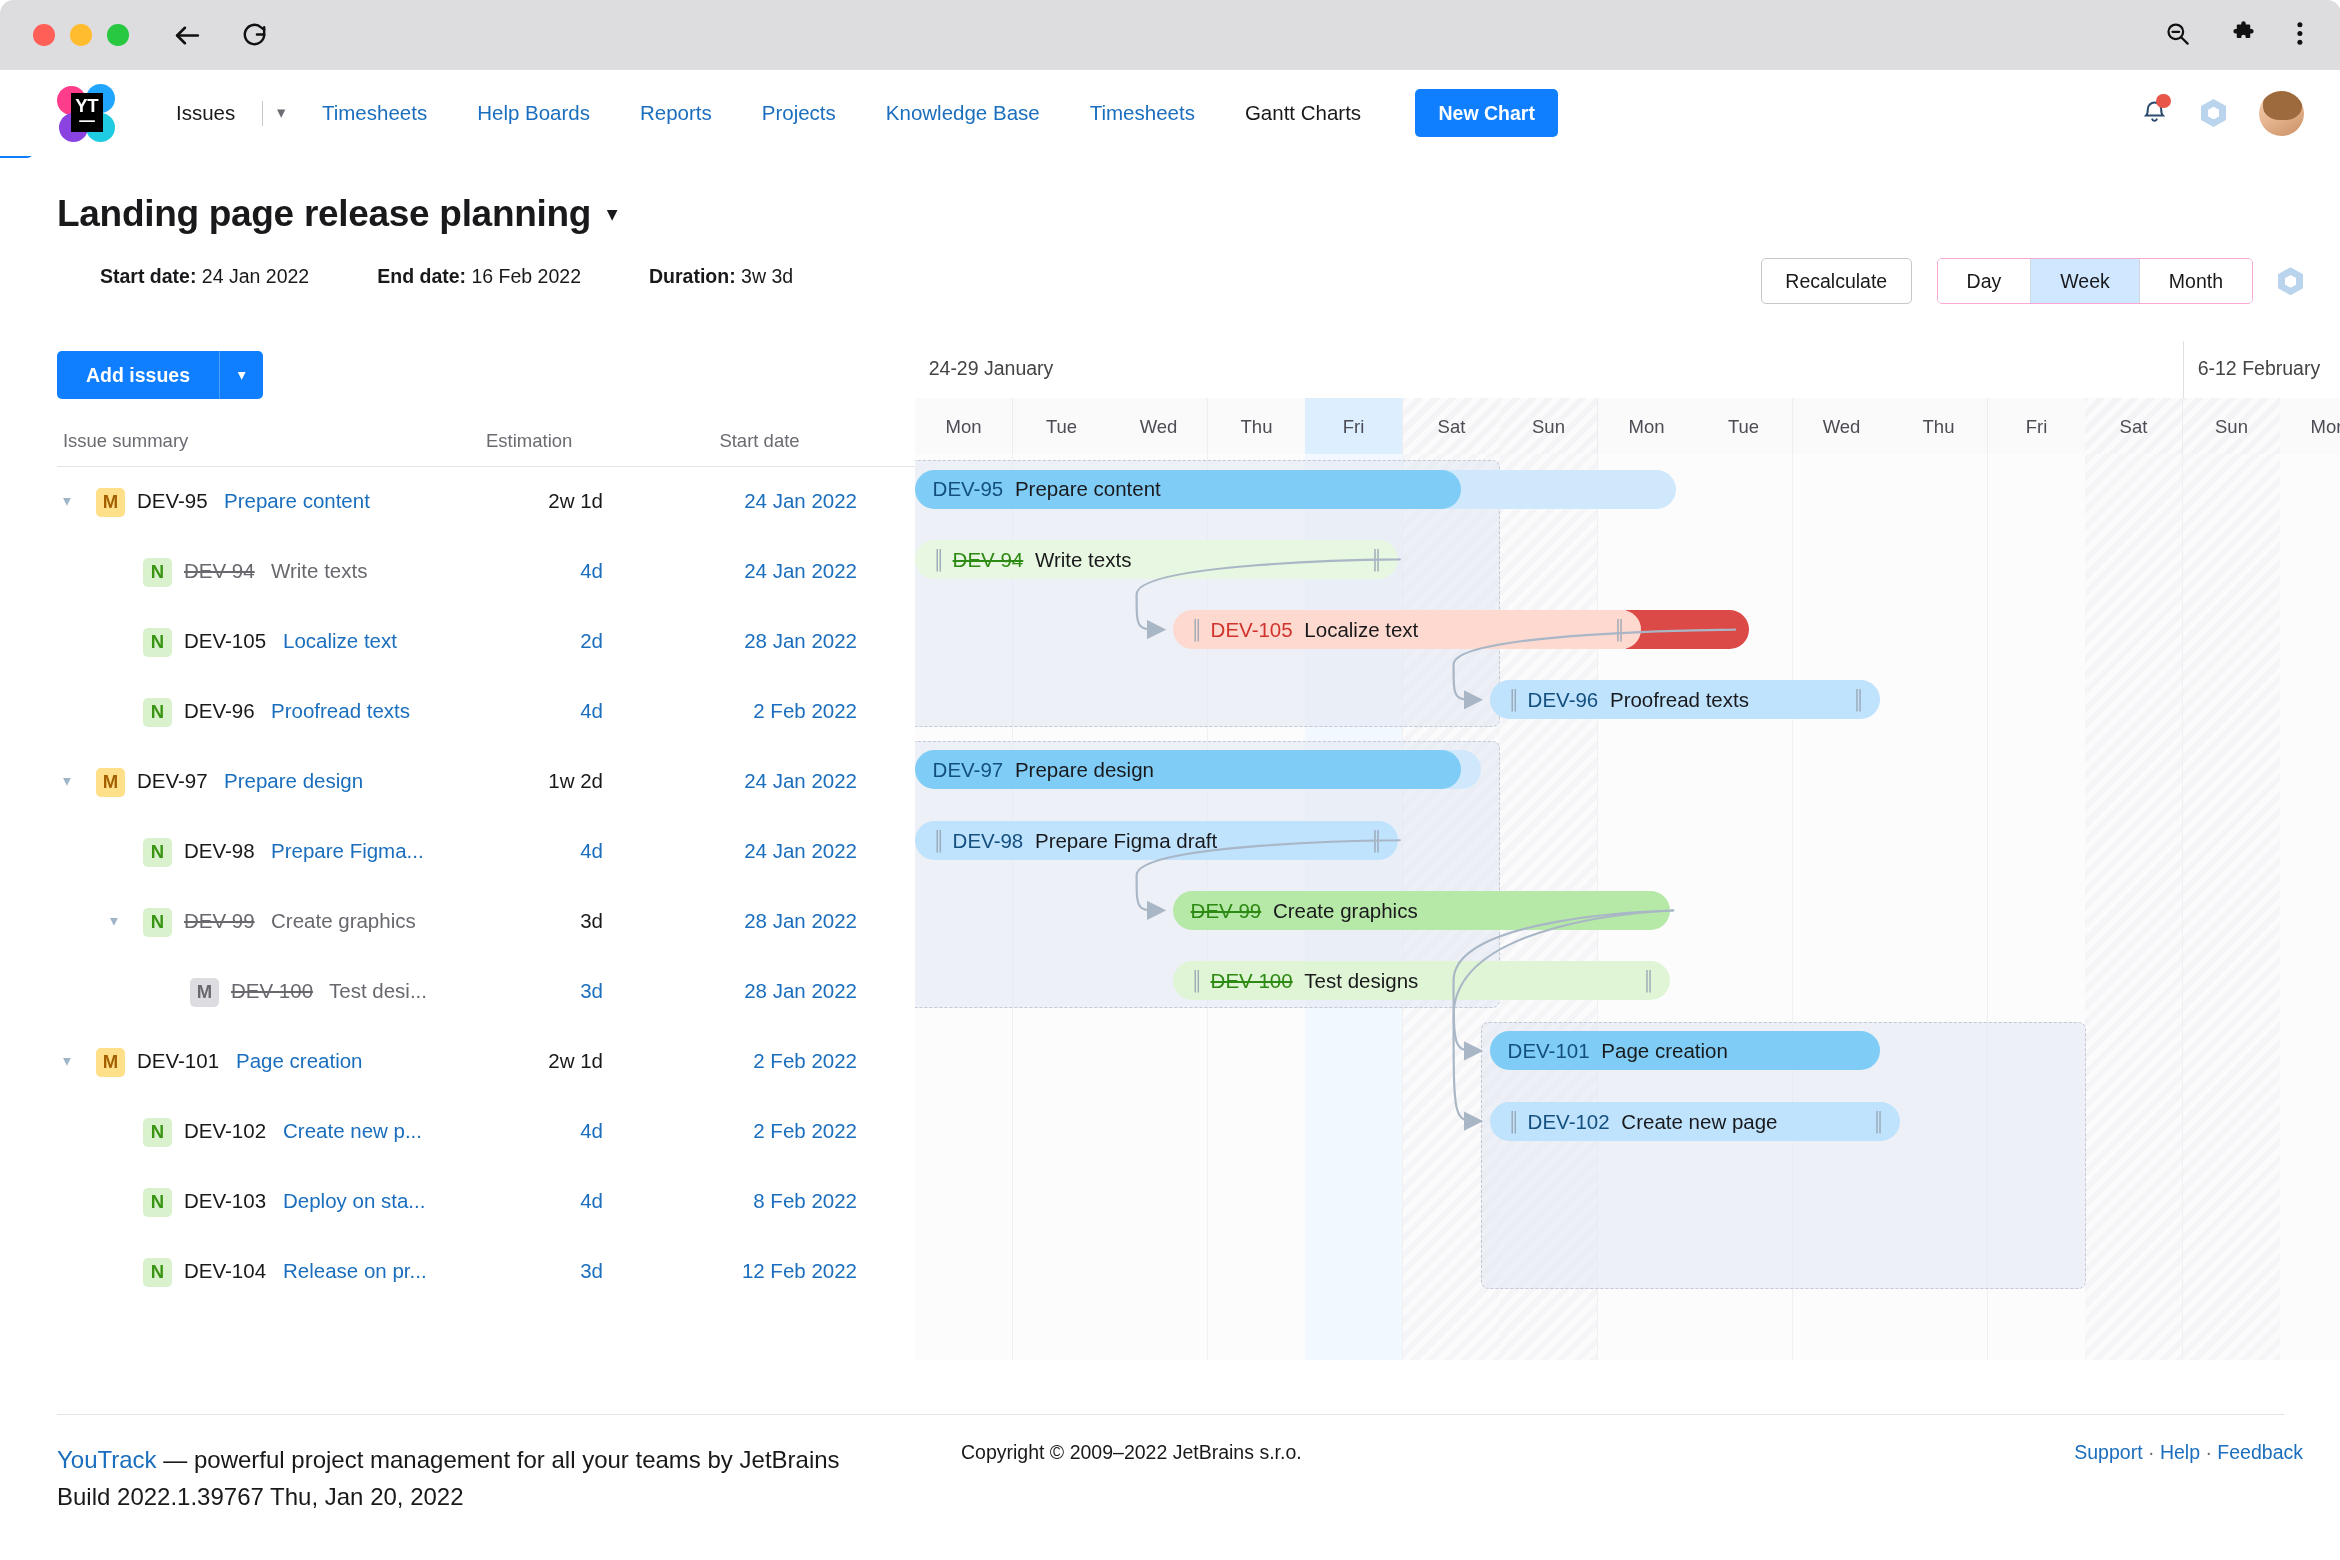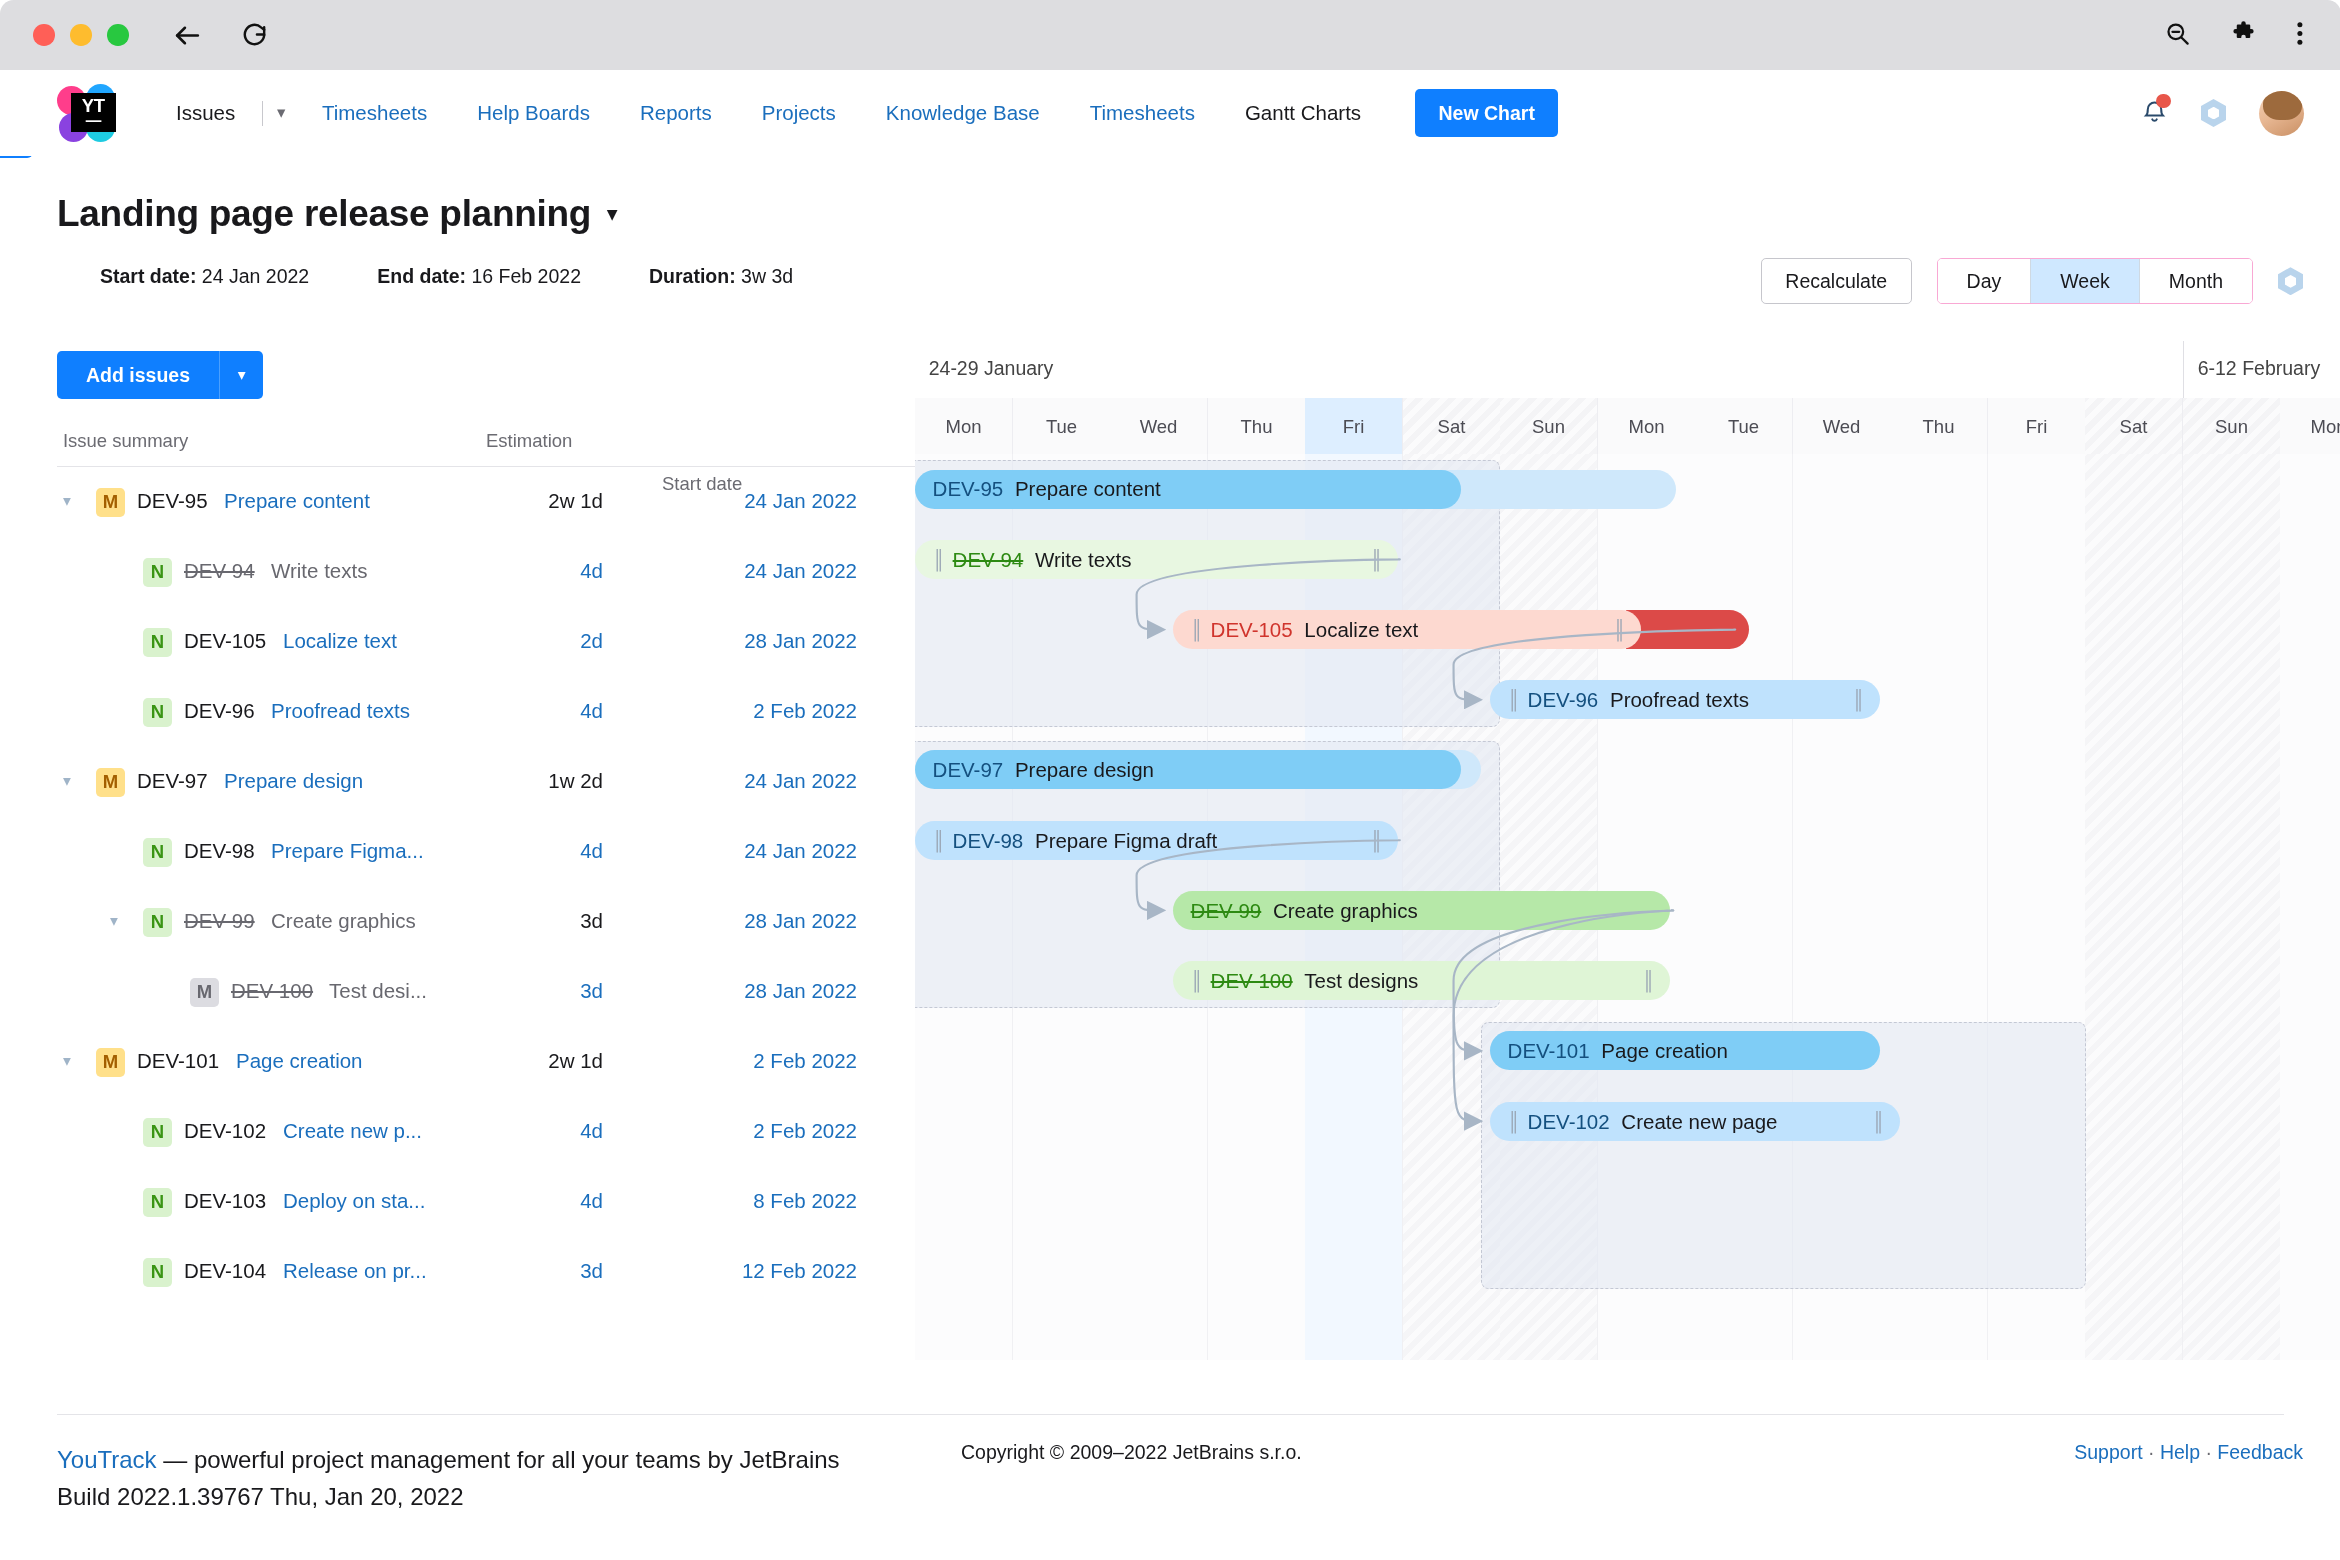--- a/index.html
+++ b/index.html
@@ -32,21 +32,21 @@
     background: #fff; display: flex; align-items: center;
   }
   .left-strip {
     position: absolute; left: 0; top: 94px; width: 33px; height: 64px;
     background: #0f7fff; border-radius: 0 5.9px 5.9px 0;
     display: flex; align-items: center; justify-content: center;
   }
   .yt-logo { position: relative; width: 59px; height: 59px; margin-left: 57px; }
   .yt-blob { position: absolute; border-radius: 50%; }
   .yt-square {
-    position: absolute; left: 13.7px; top: 9.8px; width: 45px; height: 39px;
+    position: absolute; left: 13.7px; top: 9.8px; width: 32px; height: 39px;
     background: #000; color: #fff; font-size: 18.5px; font-weight: bold;
     display: flex; flex-direction: column; align-items: center; justify-content: center;
     line-height: 0.92; letter-spacing: -0.5px;
   }
   .yt-square i { font-style: normal; font-size: 15.6px; }
   .mainnav { display: flex; align-items: center; gap: 0; margin-left: 35px; }
   .mainnav a {
     font-size: 20.5px; color: #1a6ebd; text-decoration: none; padding: 0 25px;
     white-space: nowrap;
   }
@@ -116,21 +116,21 @@
     background: #0f7fff; color: #fff; border: none; border-left: 1px solid #4ba0ff;
     border-radius: 0 4.9px 4.9px 0; padding: 12.7px 17.6px; font-size: 15.6px; cursor: pointer;
   }
 
   .grid-head {
     position: absolute; left: 57px; top: 424px; width: 858px; height: 43px;
     border-bottom: 1px solid #e4e4e8; font-size: 18.5px; color: #6b6b72;
   }
   .grid-head .c-sum { position: absolute; left: 5.9px; top: 5.9px; }
   .grid-head .c-est { position: absolute; left: 429px; width: 117px; text-align: left; top: 5.9px; }
-  .grid-head .c-date { position: absolute; left: 605px; width: 195px; text-align: left; top: 5.9px; margin-top: 43px; }
+  .grid-head .c-date { position: absolute; left: 605px; width: 195px; text-align: center; top: 5.9px; }
 
   .rows { position: absolute; left: 57px; top: 467px; width: 858px; }
   .row { height: 70px; position: relative; }
   .row .expander {
     position: absolute; top: 25px; color: #a0b4c8; font-size: 15.6px; cursor: pointer;
   }
   .badge {
     position: absolute; top: 20.5px; width: 29px; height: 29px; border-radius: 4.9px;
     font-size: 18.5px; font-weight: bold; display: flex; align-items: center; justify-content: center;
   }

